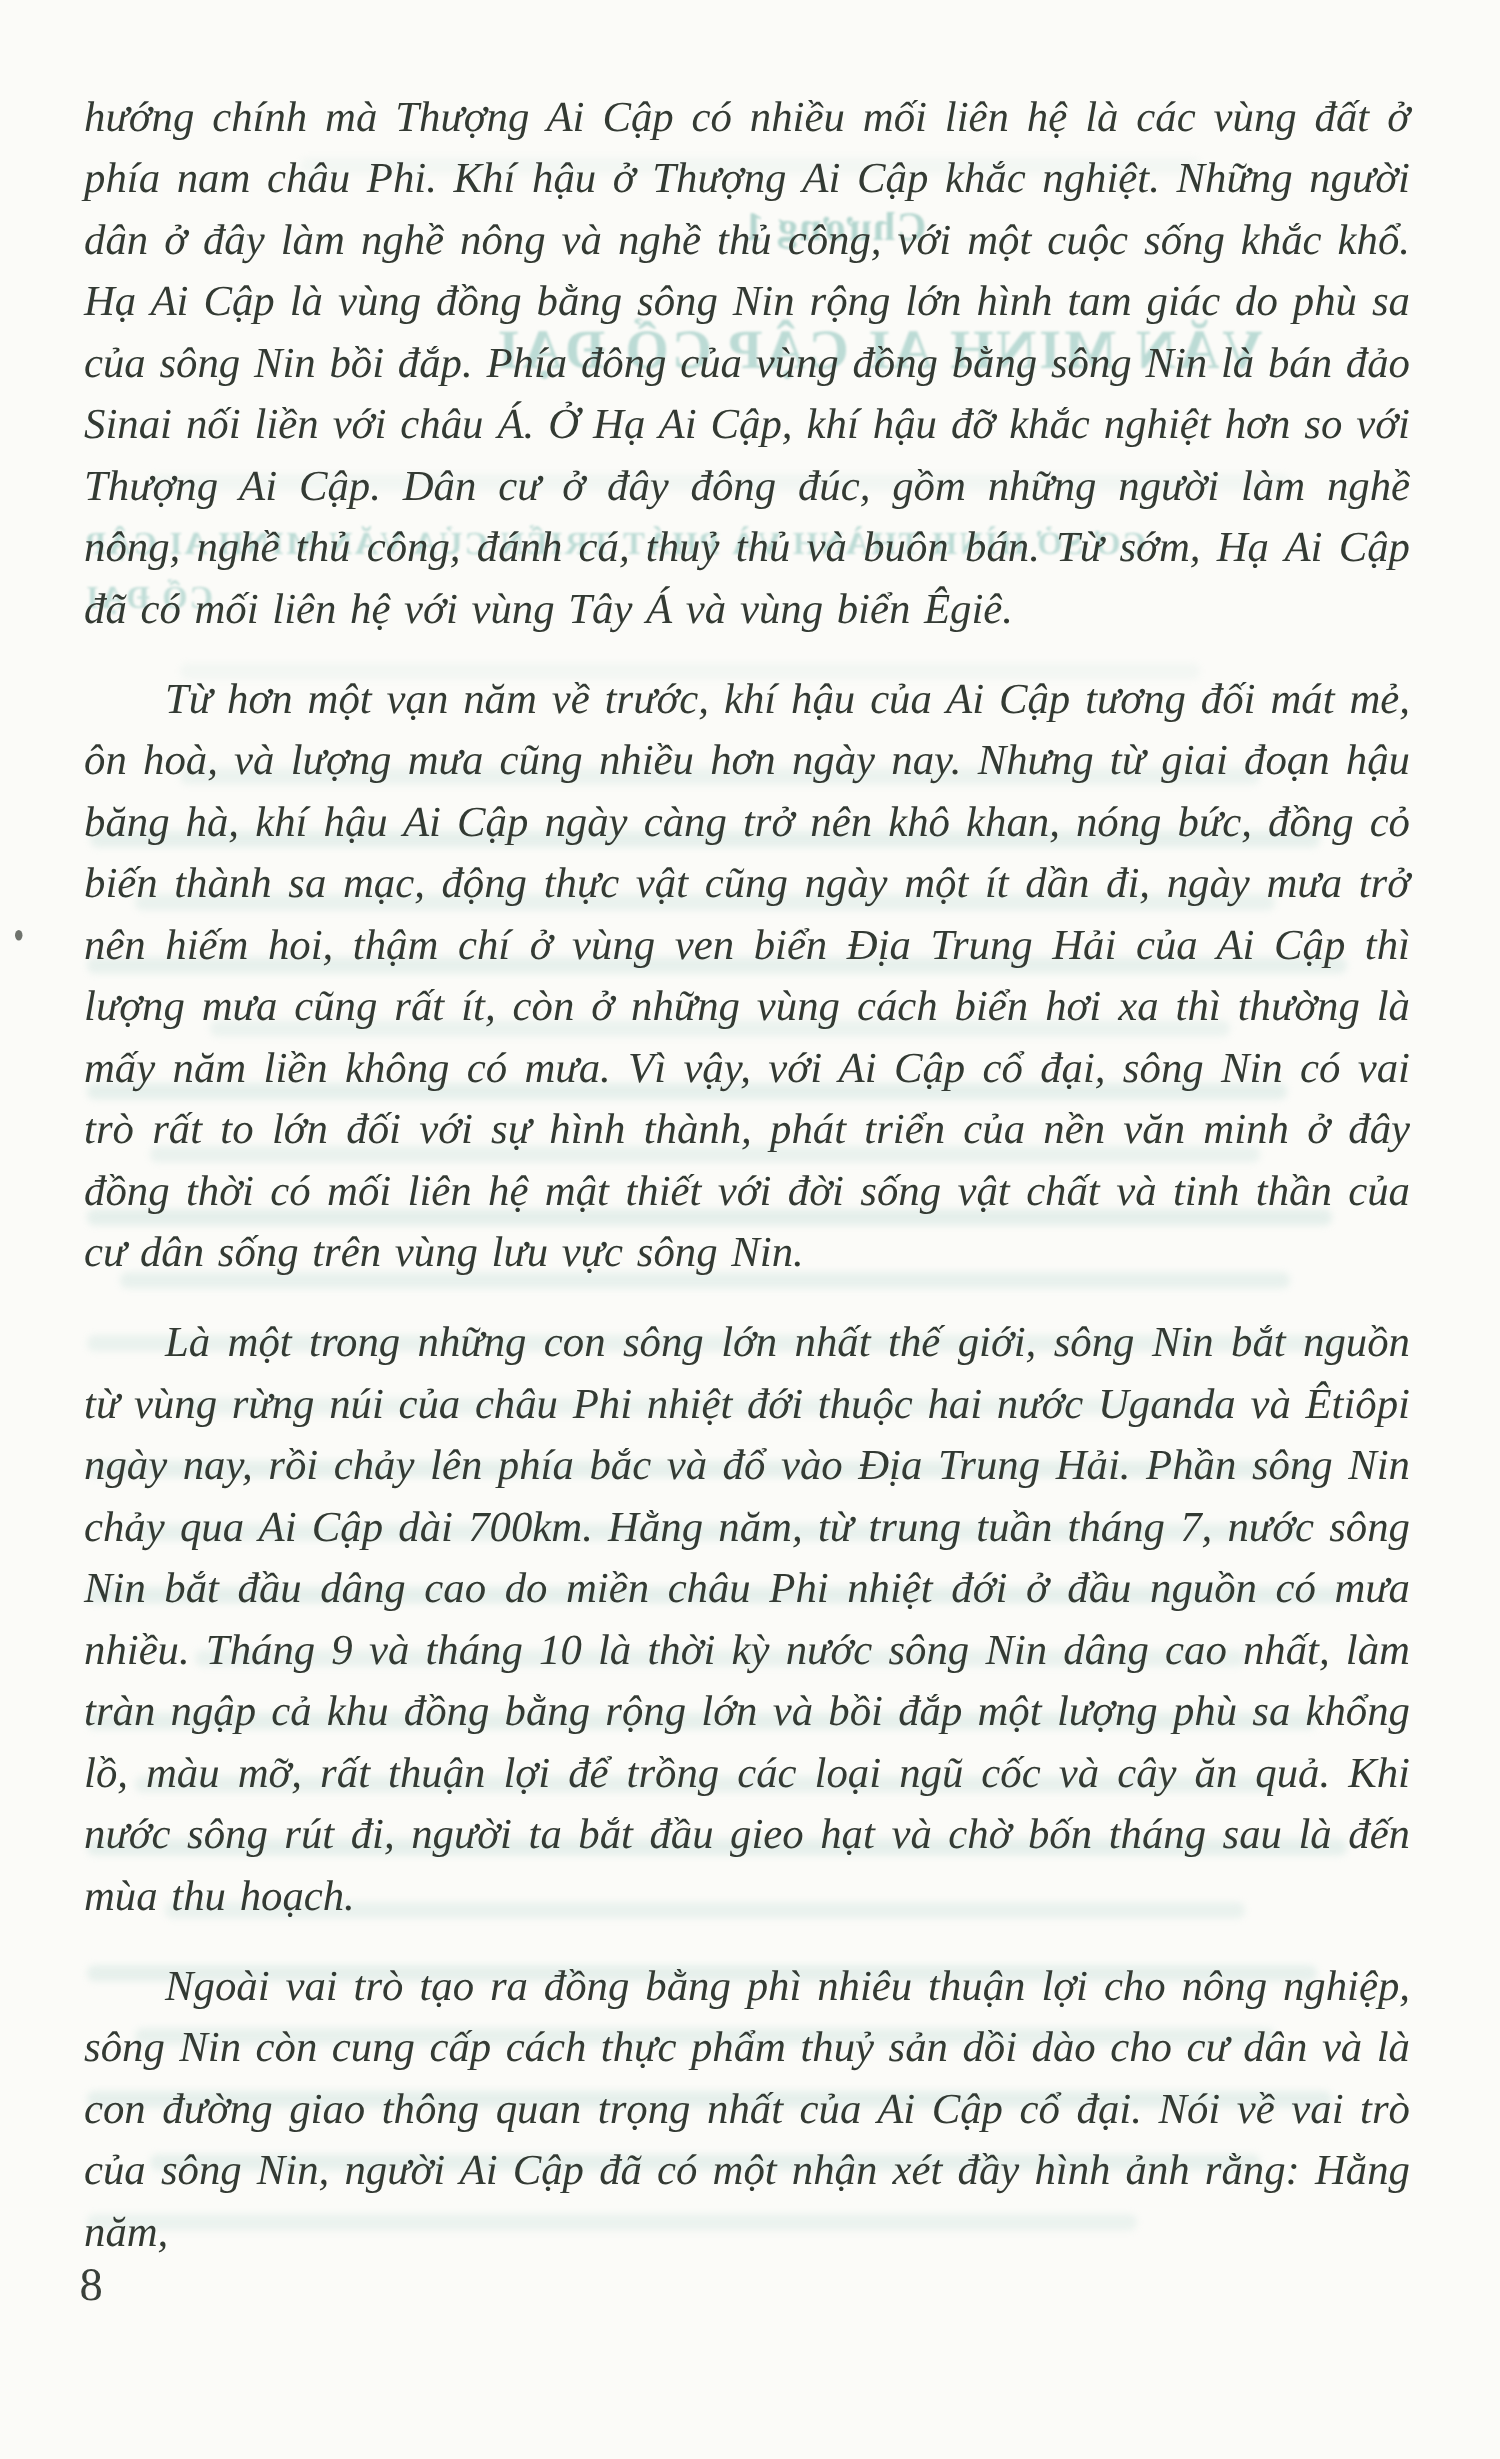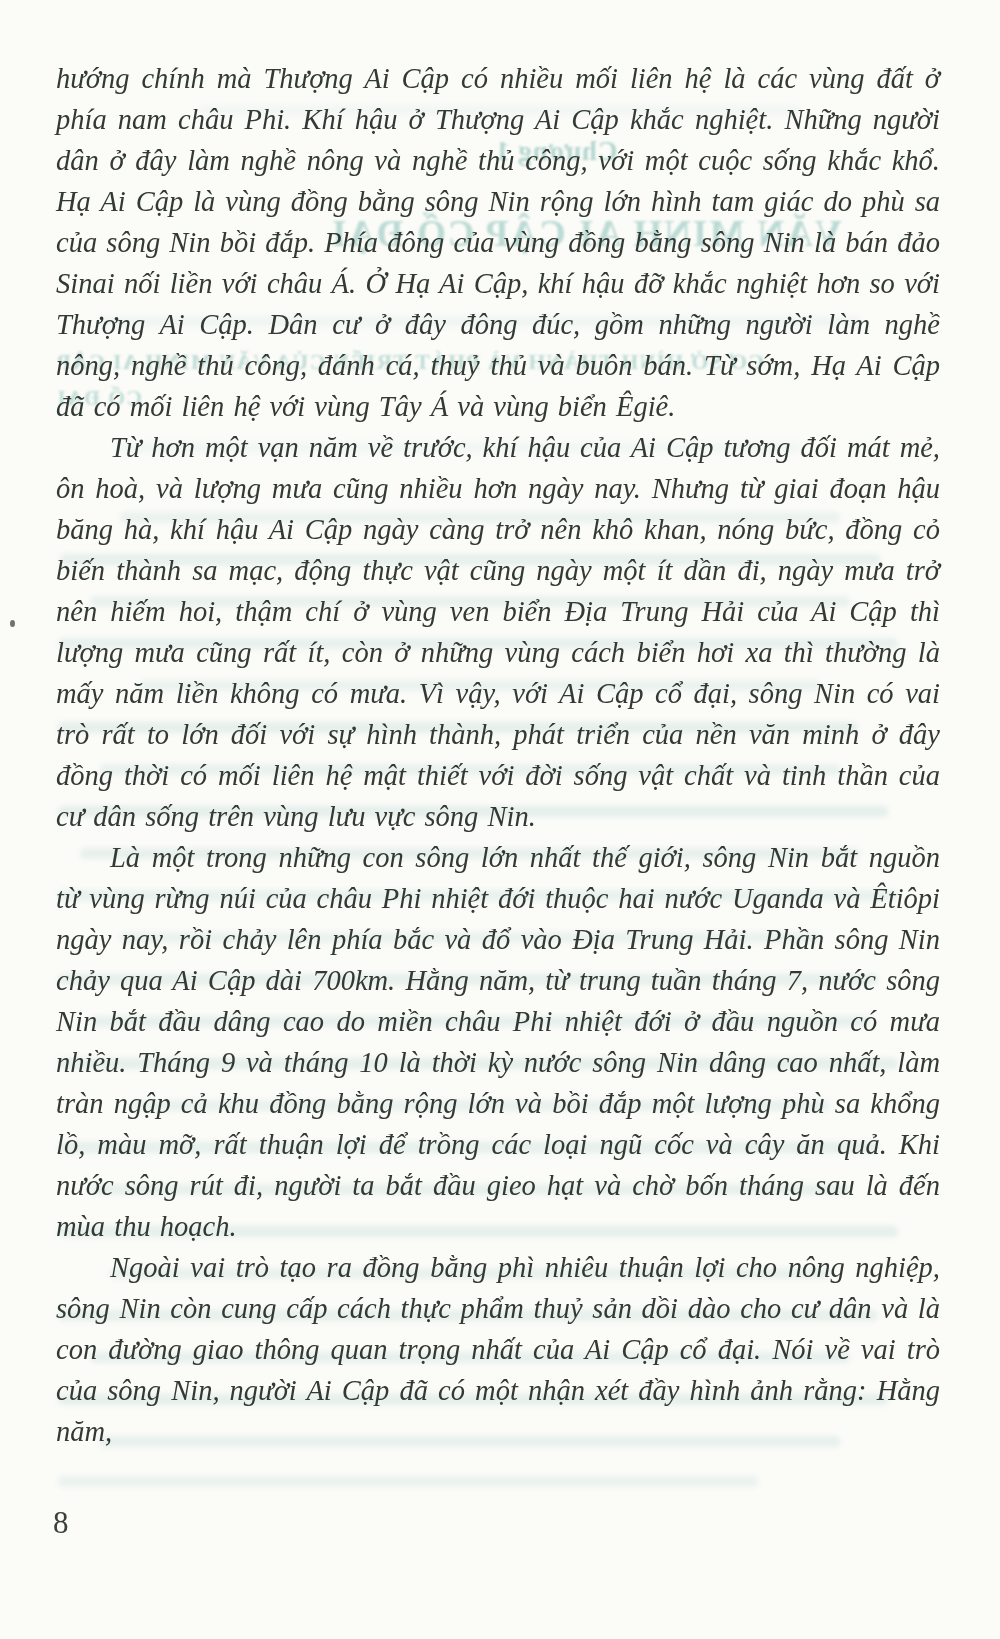--- a/index.html
+++ b/index.html
@@ -14,21 +14,21 @@
   
   .text-block {
     position:absolute; left:56px; top:58px; width:884px;
     color:#333a33;
     font-size:28.5px; line-height:41px;
     text-align:justify; text-justify:inter-word;
     word-spacing:2px;
     z-index:3;
   }
   .text-block p { margin:0;font-style:italic; }
-  .text-block p + p { }
+  .text-block p + p { margin-top:19px; }
   .text-block p.indent { text-indent:54px; }
 
   .page-number {
     position:absolute; left:53px; top:1505px;
     color:#3a403a; font-size:31px; z-index:3;
   }
 
   
   .bleed-layer { position:absolute; inset:0; z-index:1; pointer-events:none; }
   .bleed {

